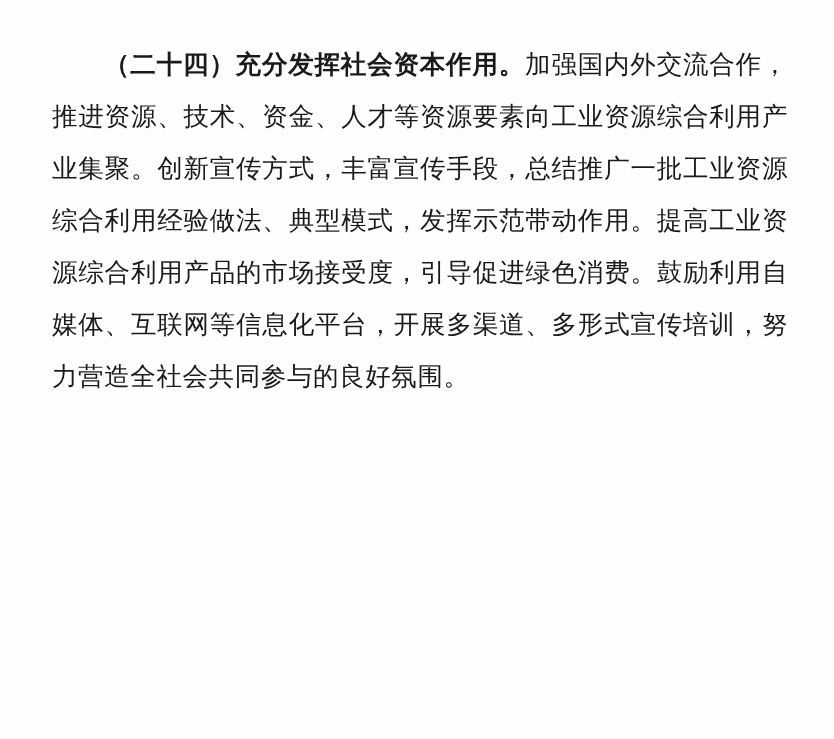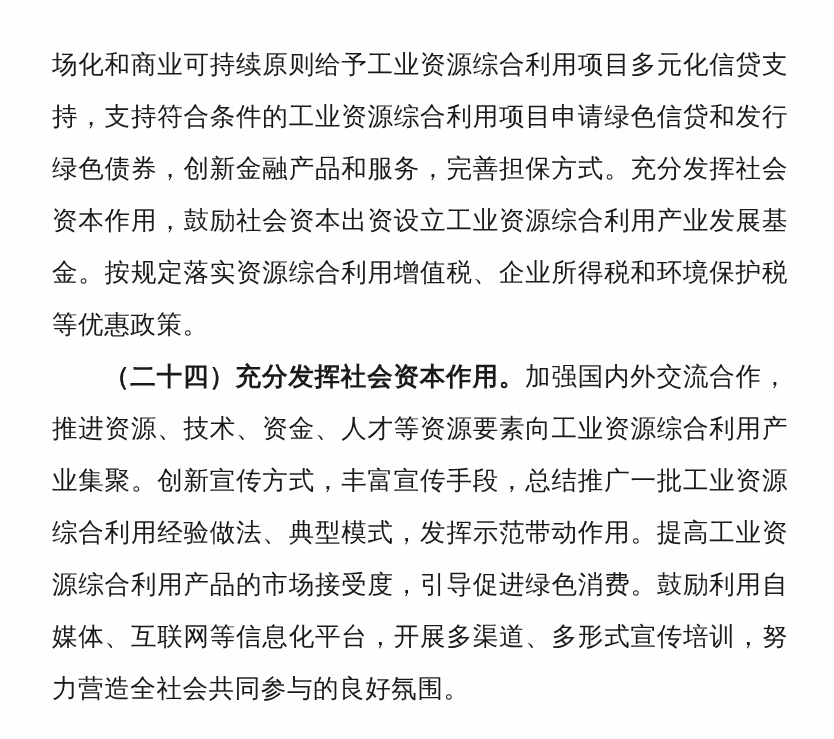--- a/index.html
+++ b/index.html
@@ -44,22 +44,19 @@
   .heading-run {
     font-weight: bold;
   }
 </style>
 </head>
 <body>
 
 <div class="page">
   <div class="doc-body">
 
-    <p class="para">
-      <span>场化和商业可持续原则给予工业资源综合利用项目多元化信贷支持，支持符合条件的工业资源综合利用项目申请绿色信贷和发行绿色债券，创新金融产品和服务，完善担保方式。充分发挥社会资本作用，鼓励社会资本出资设立工业资源综合利用产业发展基金。按规定落实资源综合利用增值税、企业所得税和环境保护税等优惠政策。</span>
-    </p>
 
     <p class="para indent">
       <span class="heading-run">（二十四）充分发挥社会资本作用。</span><span>加强国内外交流合作，推进资源、技术、资金、人才等资源要素向工业资源综合利用产业集聚。创新宣传方式，丰富宣传手段，总结推广一批工业资源综合利用经验做法、典型模式，发挥示范带动作用。提高工业资源综合利用产品的市场接受度，引导促进绿色消费。鼓励利用自媒体、互联网等信息化平台，开展多渠道、多形式宣传培训，努力营造全社会共同参与的良好氛围。</span>
     </p>
 
   </div>
 </div>
 
 </body></html>

